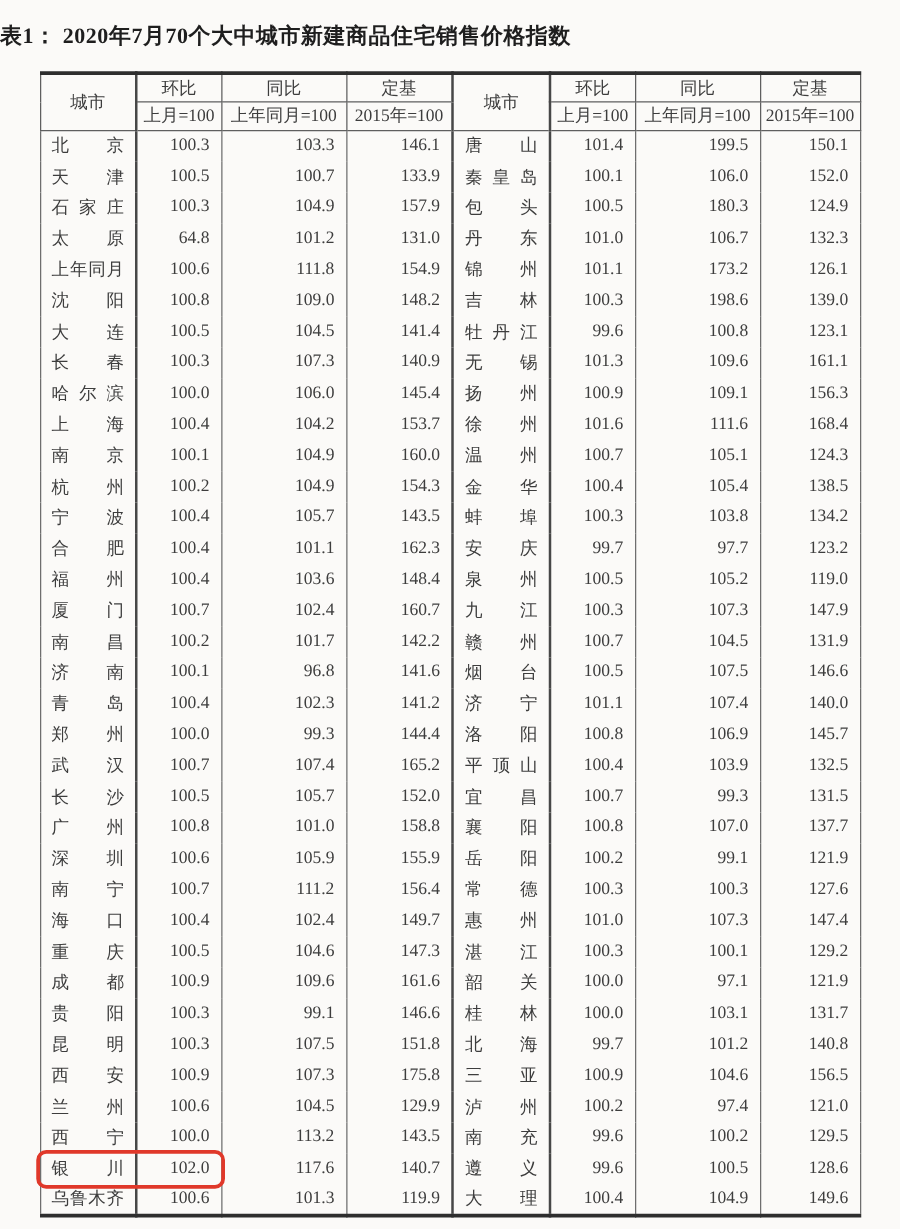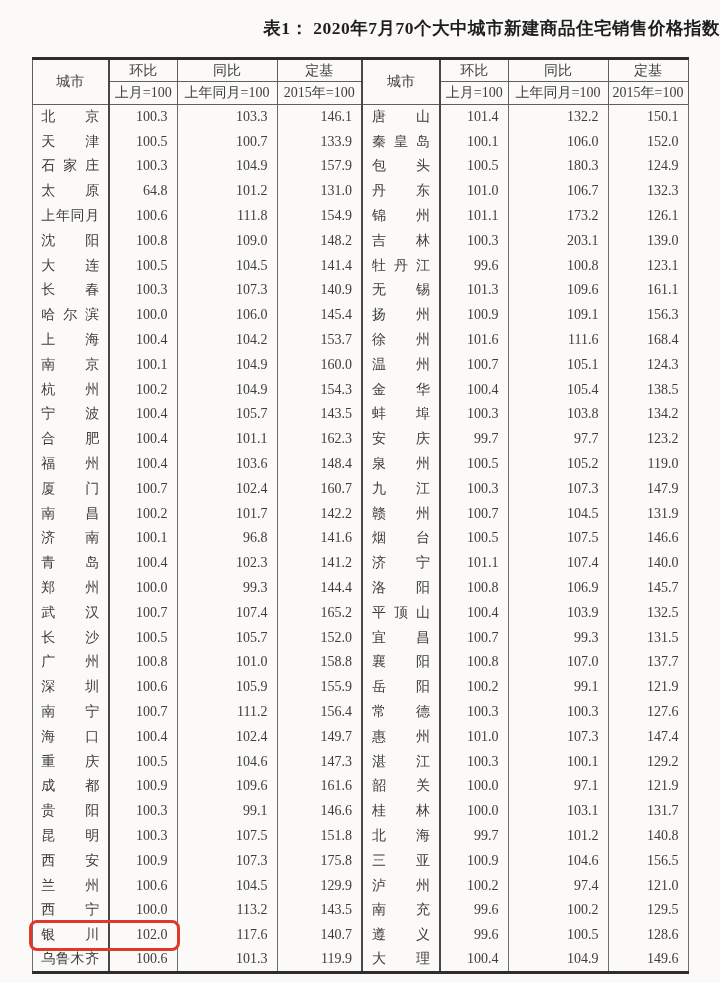--- a/index.html
+++ b/index.html
@@ -11,21 +11,21 @@
     color: #3d3d3d;
     overflow: hidden;
   }
   .page { position: relative; width: 720px; height: 983px; }
   .title {
     margin: 14px 0 15px 0;
     font-size: 17.5px;
     line-height: 28px;
     font-weight: bold;
     color: #1e1e1e;
-    text-align: right;
+    text-align: left;
     letter-spacing: 0.5px;
   }
   table.idx {
     width: 656px;
     margin: 0 auto;
     border-collapse: collapse;
     table-layout: fixed;
     border-top: 3px solid #2e2e2e;
     border-bottom: 3px solid #2e2e2e;
     border-left: 1px solid #8b8b8b;
@@ -98,21 +98,21 @@
       </tr>
     </thead>
     <tbody id="tbody">
         <tr>
           <td class="c-city"><span class="city-name">北京</span></td>
           <td class="c-val">100.3</td>
           <td class="c-val">103.3</td>
           <td class="c-val c-div">146.1</td>
           <td class="c-city"><span class="city-name">唐山</span></td>
           <td class="c-val">101.4</td>
-          <td class="c-val">132.2</td>
+          <td class="c-val">199.5</td>
           <td class="c-val">150.1</td>
         </tr>
         <tr>
           <td class="c-city"><span class="city-name">天津</span></td>
           <td class="c-val">100.5</td>
           <td class="c-val">100.7</td>
           <td class="c-val c-div">133.9</td>
           <td class="c-city"><span class="city-name">秦皇岛</span></td>
           <td class="c-val">100.1</td>
           <td class="c-val">106.0</td>
@@ -148,21 +148,21 @@
           <td class="c-val">173.2</td>
           <td class="c-val">126.1</td>
         </tr>
         <tr>
           <td class="c-city"><span class="city-name">沈阳</span></td>
           <td class="c-val">100.8</td>
           <td class="c-val">109.0</td>
           <td class="c-val c-div">148.2</td>
           <td class="c-city"><span class="city-name">吉林</span></td>
           <td class="c-val">100.3</td>
-          <td class="c-val">203.1</td>
+          <td class="c-val">198.6</td>
           <td class="c-val">139.0</td>
         </tr>
         <tr>
           <td class="c-city"><span class="city-name">大连</span></td>
           <td class="c-val">100.5</td>
           <td class="c-val">104.5</td>
           <td class="c-val c-div">141.4</td>
           <td class="c-city"><span class="city-name">牡丹江</span></td>
           <td class="c-val">99.6</td>
           <td class="c-val">100.8</td>

